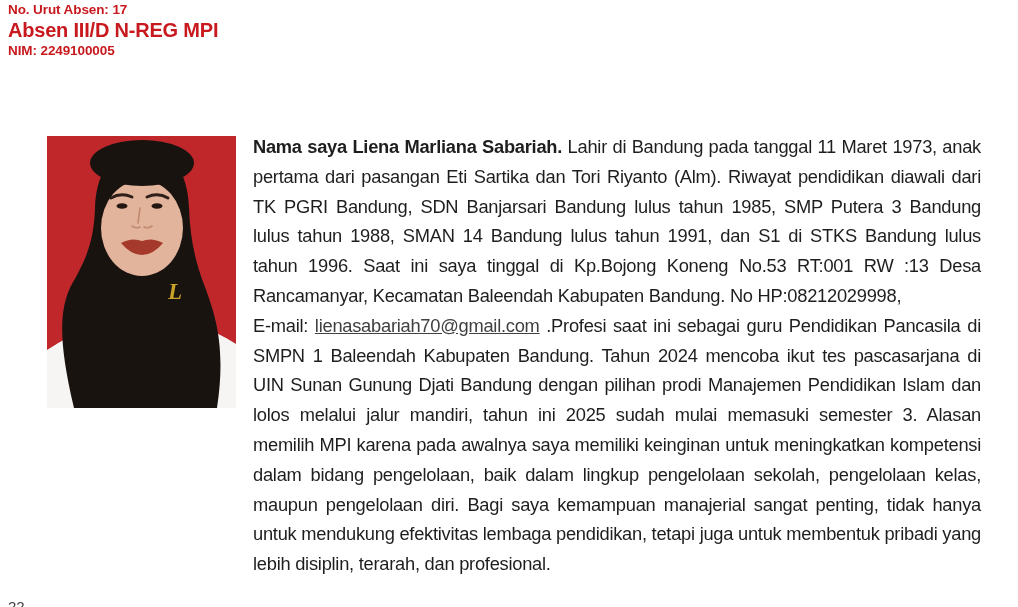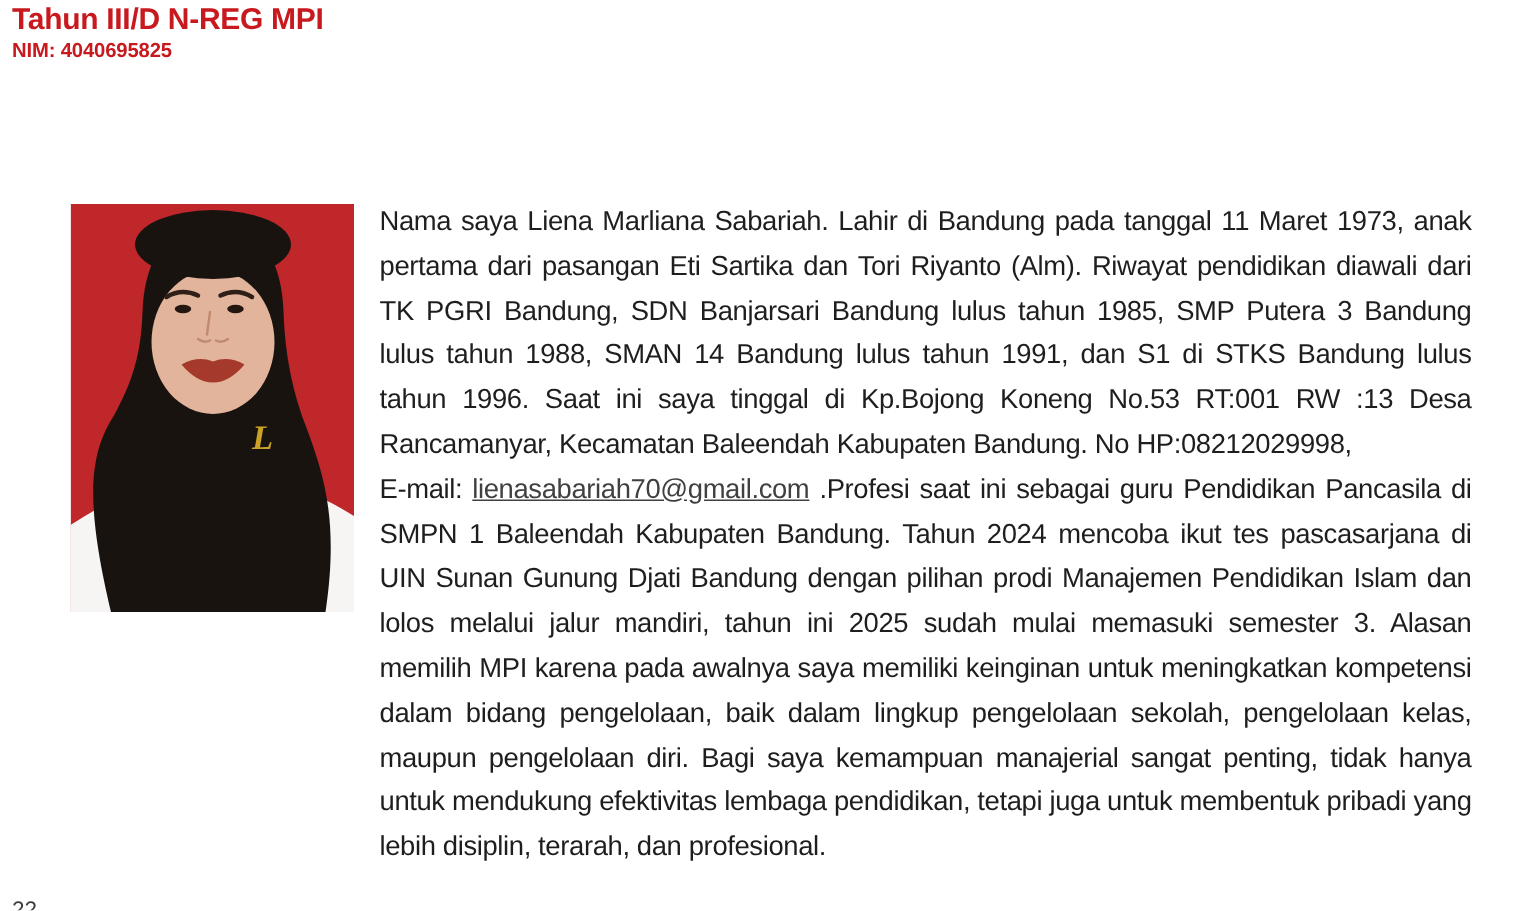--- a/index.html
+++ b/index.html
@@ -49,21 +49,21 @@
     position: absolute;
     left: 253px;
     top: 132px;
     width: 728px;
     font-size: 18.3px;
     line-height: 29.8px;
     letter-spacing: -0.25px;
     color: #1E1E1E;
     text-align: justify;
   }
-  .bio .intro { font-weight: 400; }
+  .bio .intro { font-weight: 700; }
   .bio a {
     color: #404040;
     text-decoration: underline;
     cursor: pointer;
   }
 
   
   .page-number {
     position: absolute;
     left: 8px;
@@ -72,22 +72,23 @@
     line-height: 18px;
     color: #3c3c3c;
   }
 </style>
 </head>
 <body>
 
 <div class="page">
 
   <div class="student-header">
-    <div class="hdr-large">Tahun III/D N-REG MPI</div>
-    <div class="hdr-small">NIM: 4040695825</div>
+    <div class="hdr-small">No. Urut Absen: 17</div>
+    <div class="hdr-large">Absen III/D N-REG MPI</div>
+    <div class="hdr-small">NIM: 2249100005</div>
   </div>
 
   <div class="photo-frame">
     <svg width="189" height="272" viewBox="0 0 189 272">
 
       <rect x="0" y="0" width="189" height="272" fill="#C0272B"></rect>
 
       <path fill="#F6F5F3" d="M0,272 L0,214 C28,196 55,183 80,178 L112,178 C140,183 165,193 189,208 L189,272 Z"></path>
 
       <path fill="#191310" d="M95,13 C62,13 49,40 48,72 C47,101 41,119 29,141 C13,166 9,196 27,272 L170,272 C179,212 169,181 158,151 C148,126 143,101 142,72 C141,38 127,13 95,13 Z"></path>

